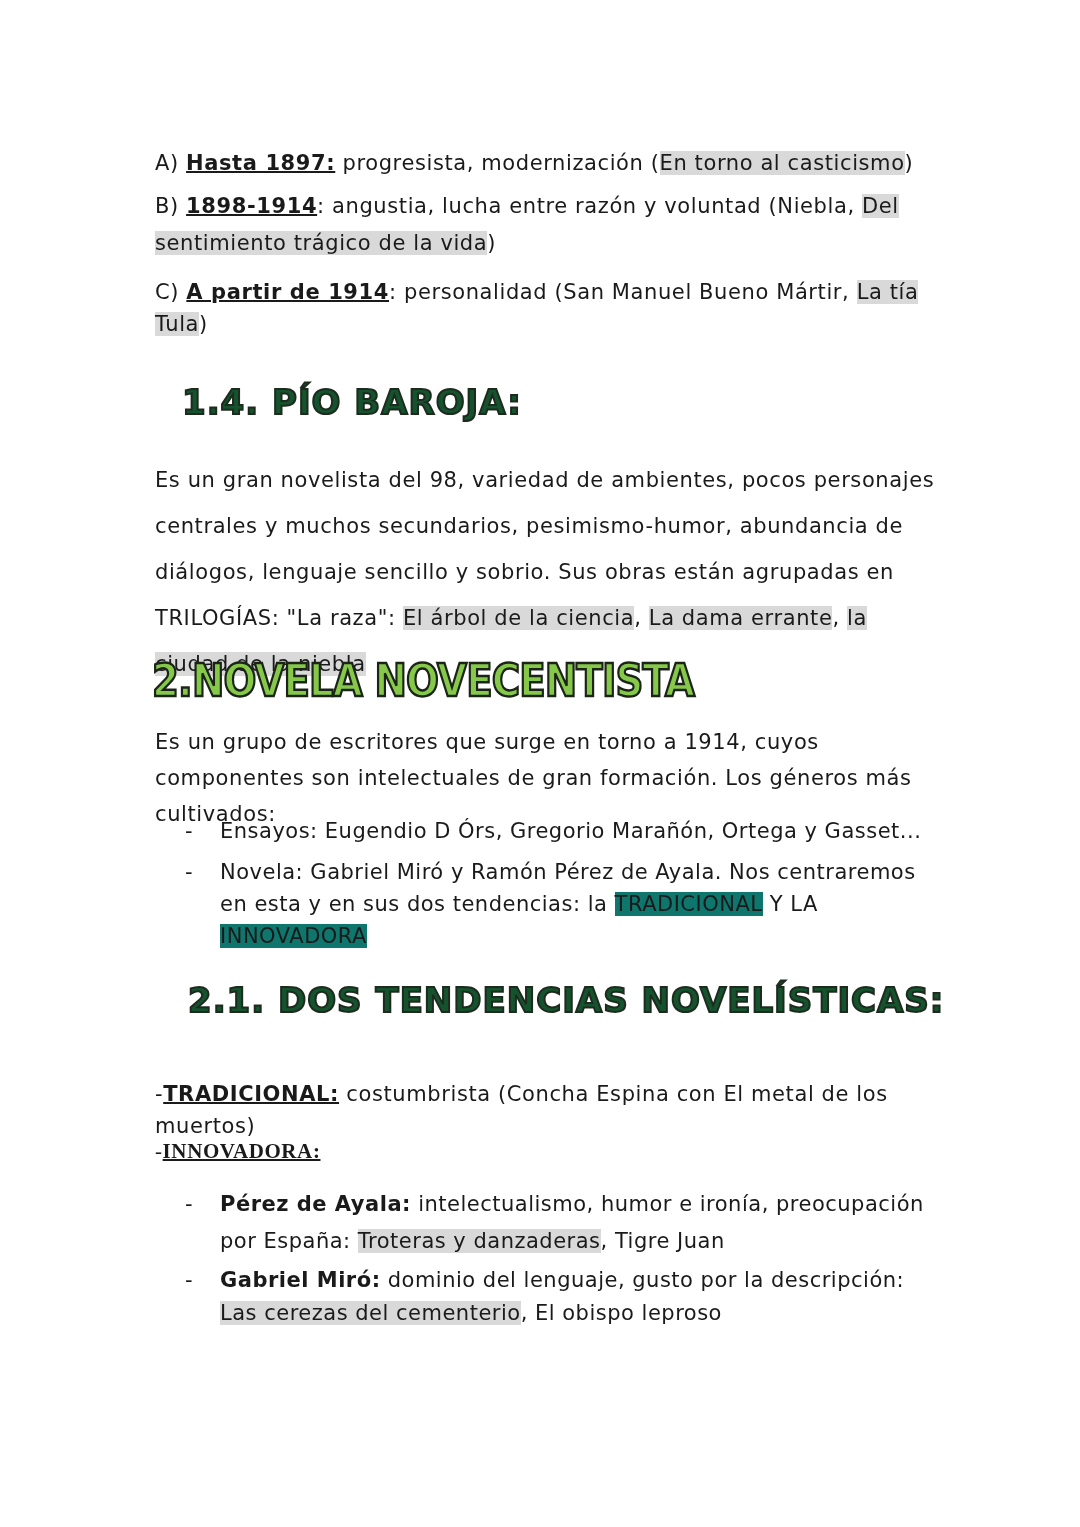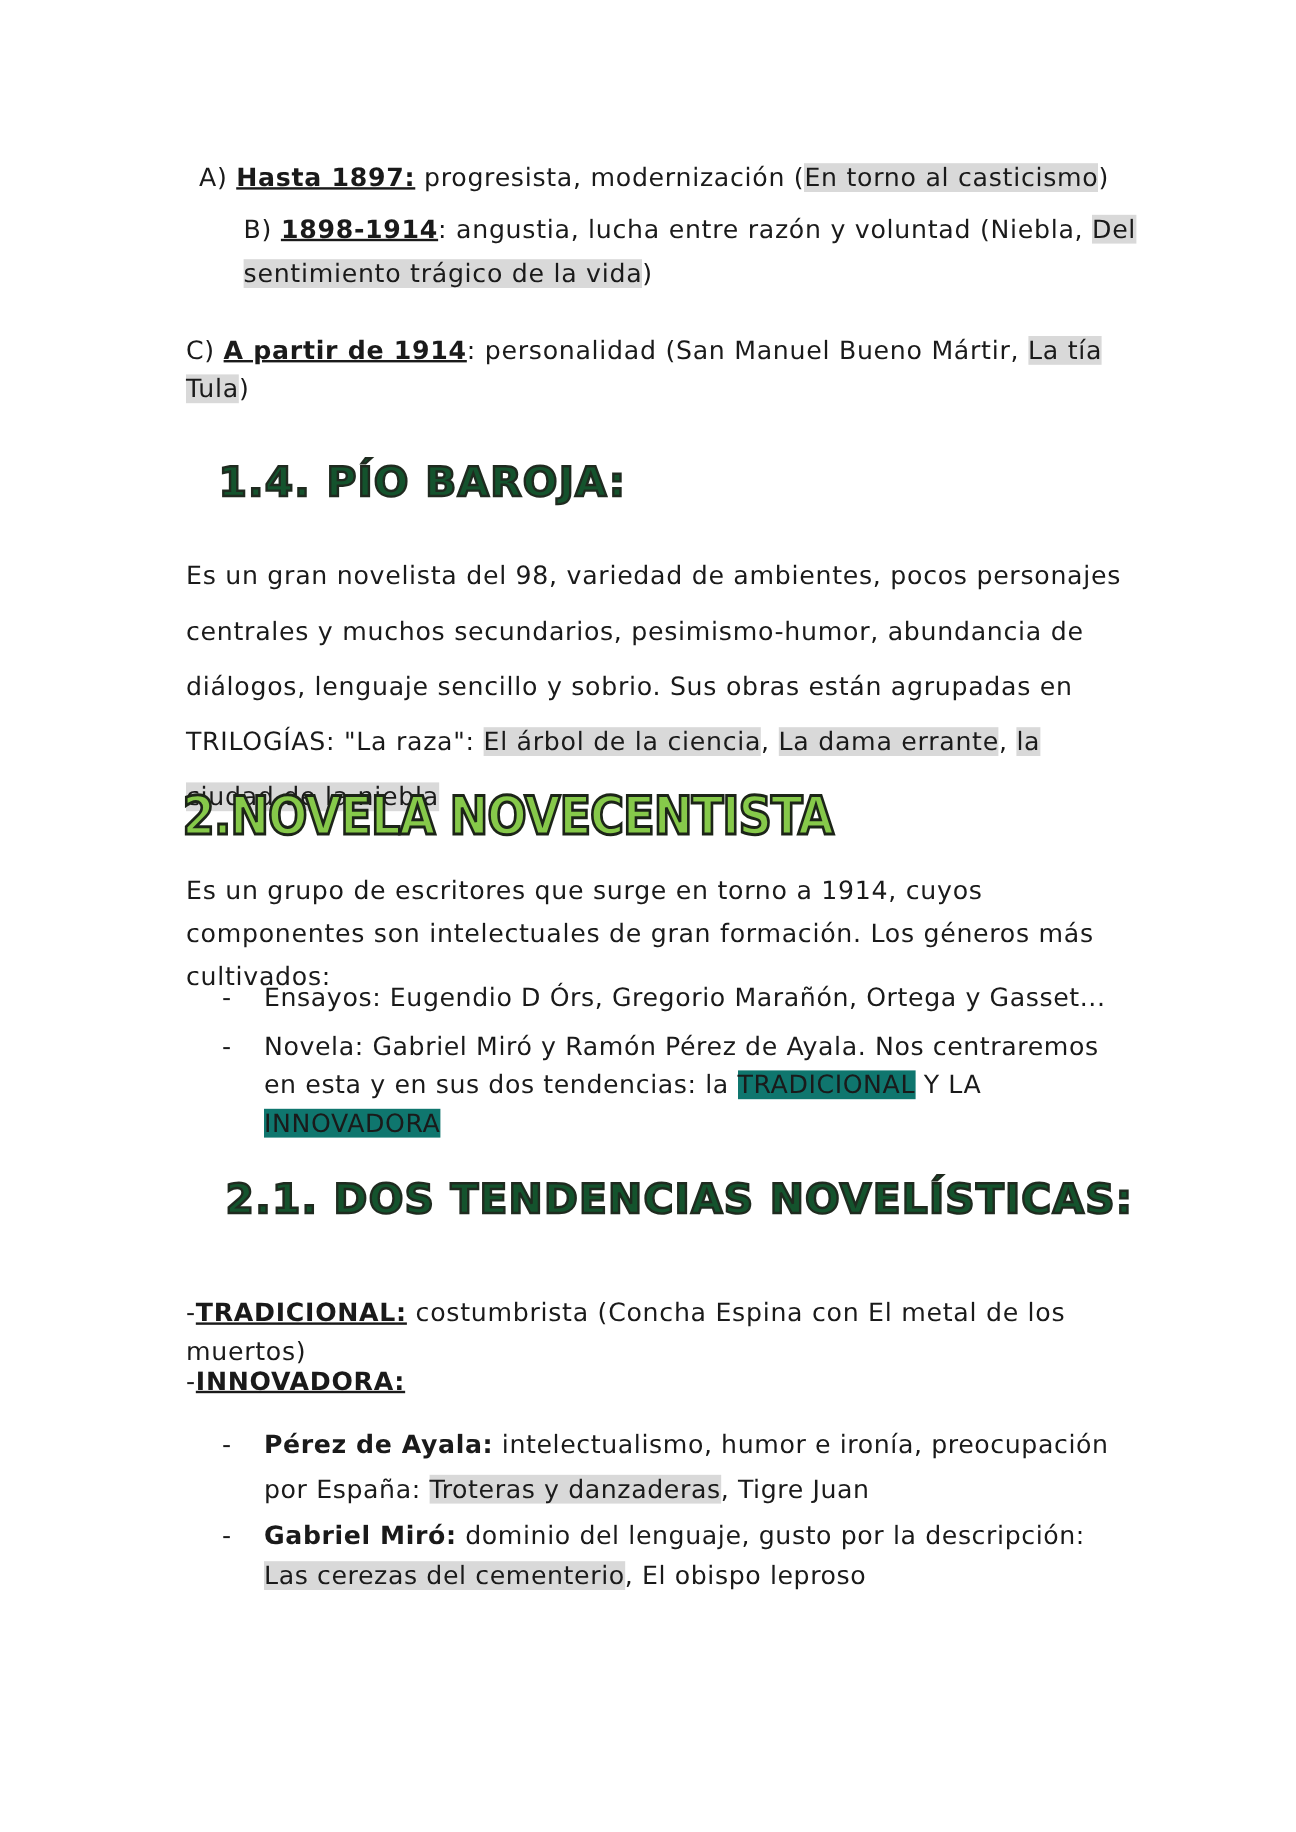--- a/index.html
+++ b/index.html
@@ -15,25 +15,25 @@
   .h-main { position:absolute; font-family:"DejaVu Sans", sans-serif; font-weight:bold;
             color:#86c94a; -webkit-text-stroke:2.5px #1c2418; font-size:44px; letter-spacing:-1px;
             transform:scaleX(0.88); transform-origin:left; }
   .li { position:absolute; left:185px; width:750px; font-size:21px; line-height:32px; letter-spacing:0.5px; }
   .li .dash { position:absolute; left:0; top:0; }
   .li .txt { display:block; margin-left:35px; }
 </style>
 </head>
 <body>
 
-<div class="p" style="top:131px;text-align:center;">
+<div class="p" style="top:146px;">
   <span>A) </span><span class="u">Hasta 1897:</span><span> progresista, modernización (</span><span class="hl">En torno al casticismo</span><span>)</span>
 </div>
 
-<div class="p" style="top:173px; line-height:37px;margin-left:48px;">
+<div class="p" style="top:188px; line-height:37px;">
   <span>B) </span><span class="u">1898-1914</span><span>: angustia, lucha entre razón y voluntad (Niebla, </span><span class="hl">Del sentimiento trágico de la vida</span><span>)</span>
 </div>
 
 <div class="p" style="top:276px; line-height:32px;">
   <span>C) </span><span class="u">A partir de 1914</span><span>: personalidad (San Manuel Bueno Mártir, </span><span class="hl">La tía Tula</span><span>)</span>
 </div>
 
 <div class="h-sub" style="left:182px; top:382px;">1.4. PÍO BAROJA:</div>
 
 <div class="p" style="top:457px; line-height:46px;">
@@ -53,21 +53,21 @@
   <span class="dash">-</span>
   <span class="txt"><span>Novela: Gabriel Miró y Ramón Pérez de Ayala. Nos centraremos en esta y en sus dos tendencias: la </span><span class="yl">TRADICIONAL</span><span> Y LA </span><span class="yl">INNOVADORA</span></span>
 </div>
 
 <div class="h-sub" style="left:188px; top:980px;">2.1. DOS TENDENCIAS NOVELÍSTICAS:</div>
 
 <div class="p" style="top:1058px; line-height:32px;margin-top:20px;">
   <span>-</span><span class="u">TRADICIONAL:</span><span> costumbrista (Concha Espina con El metal de los muertos)</span>
 </div>
 
-<div class="p" style="top:1134px;">
+<div class="p" style="top:1134px;font-family:Liberation Serif, serif;">
   <span>-</span><span class="u">INNOVADORA:</span>
 </div>
 
 <div class="li" style="top:1186px; line-height:37px;">
   <span class="dash">-</span>
   <span class="txt"><span class="b">Pérez de Ayala:</span><span> intelectualismo, humor e ironía, preocupación por España: </span><span class="hl">Troteras y danzaderas</span><span>, Tigre Juan</span></span>
 </div>
 
 <div class="li" style="top:1264px; line-height:33px;">
   <span class="dash">-</span>

